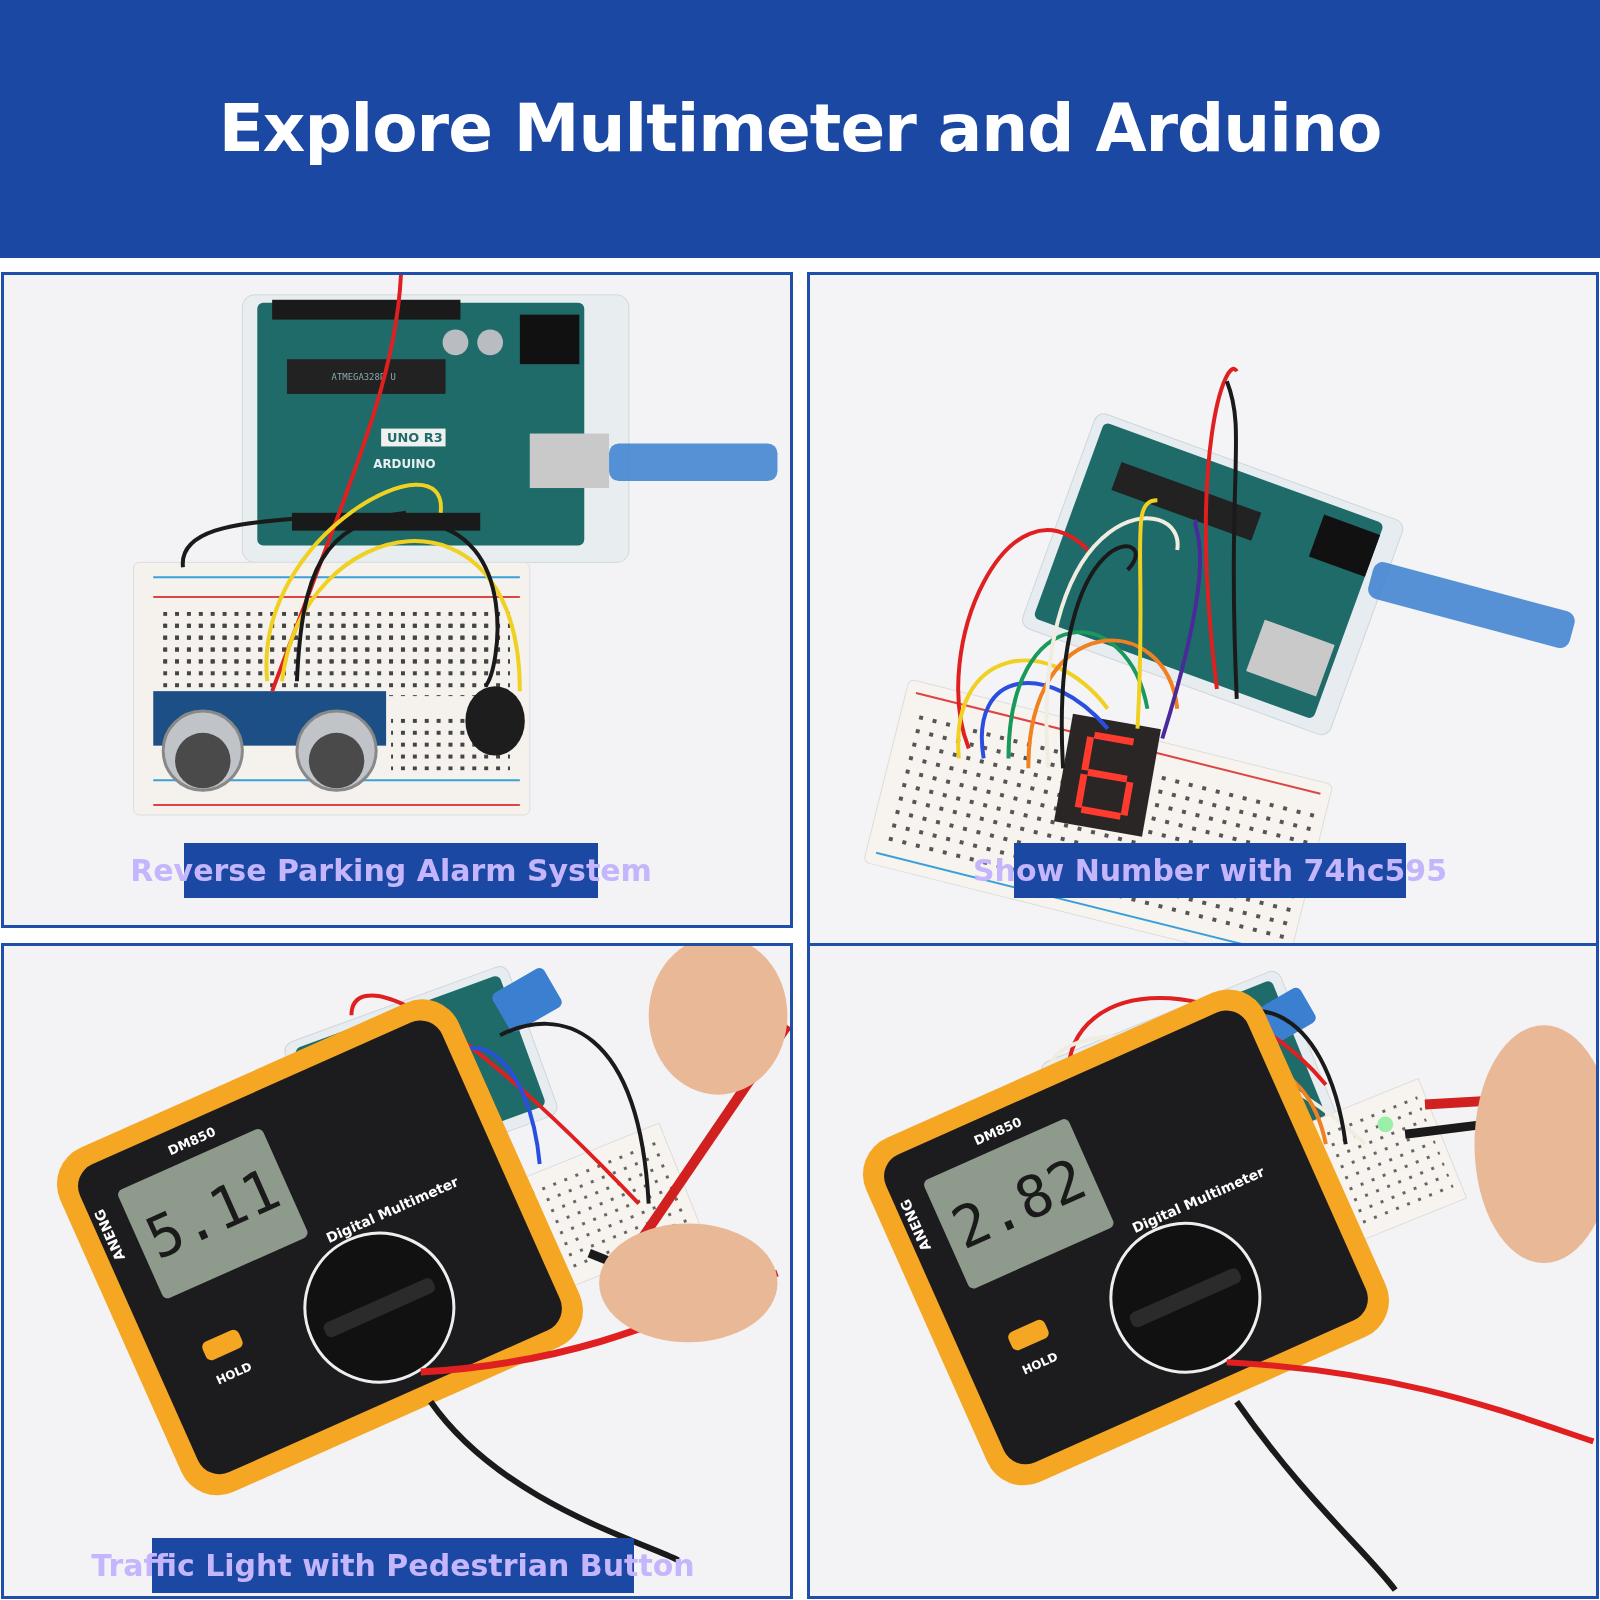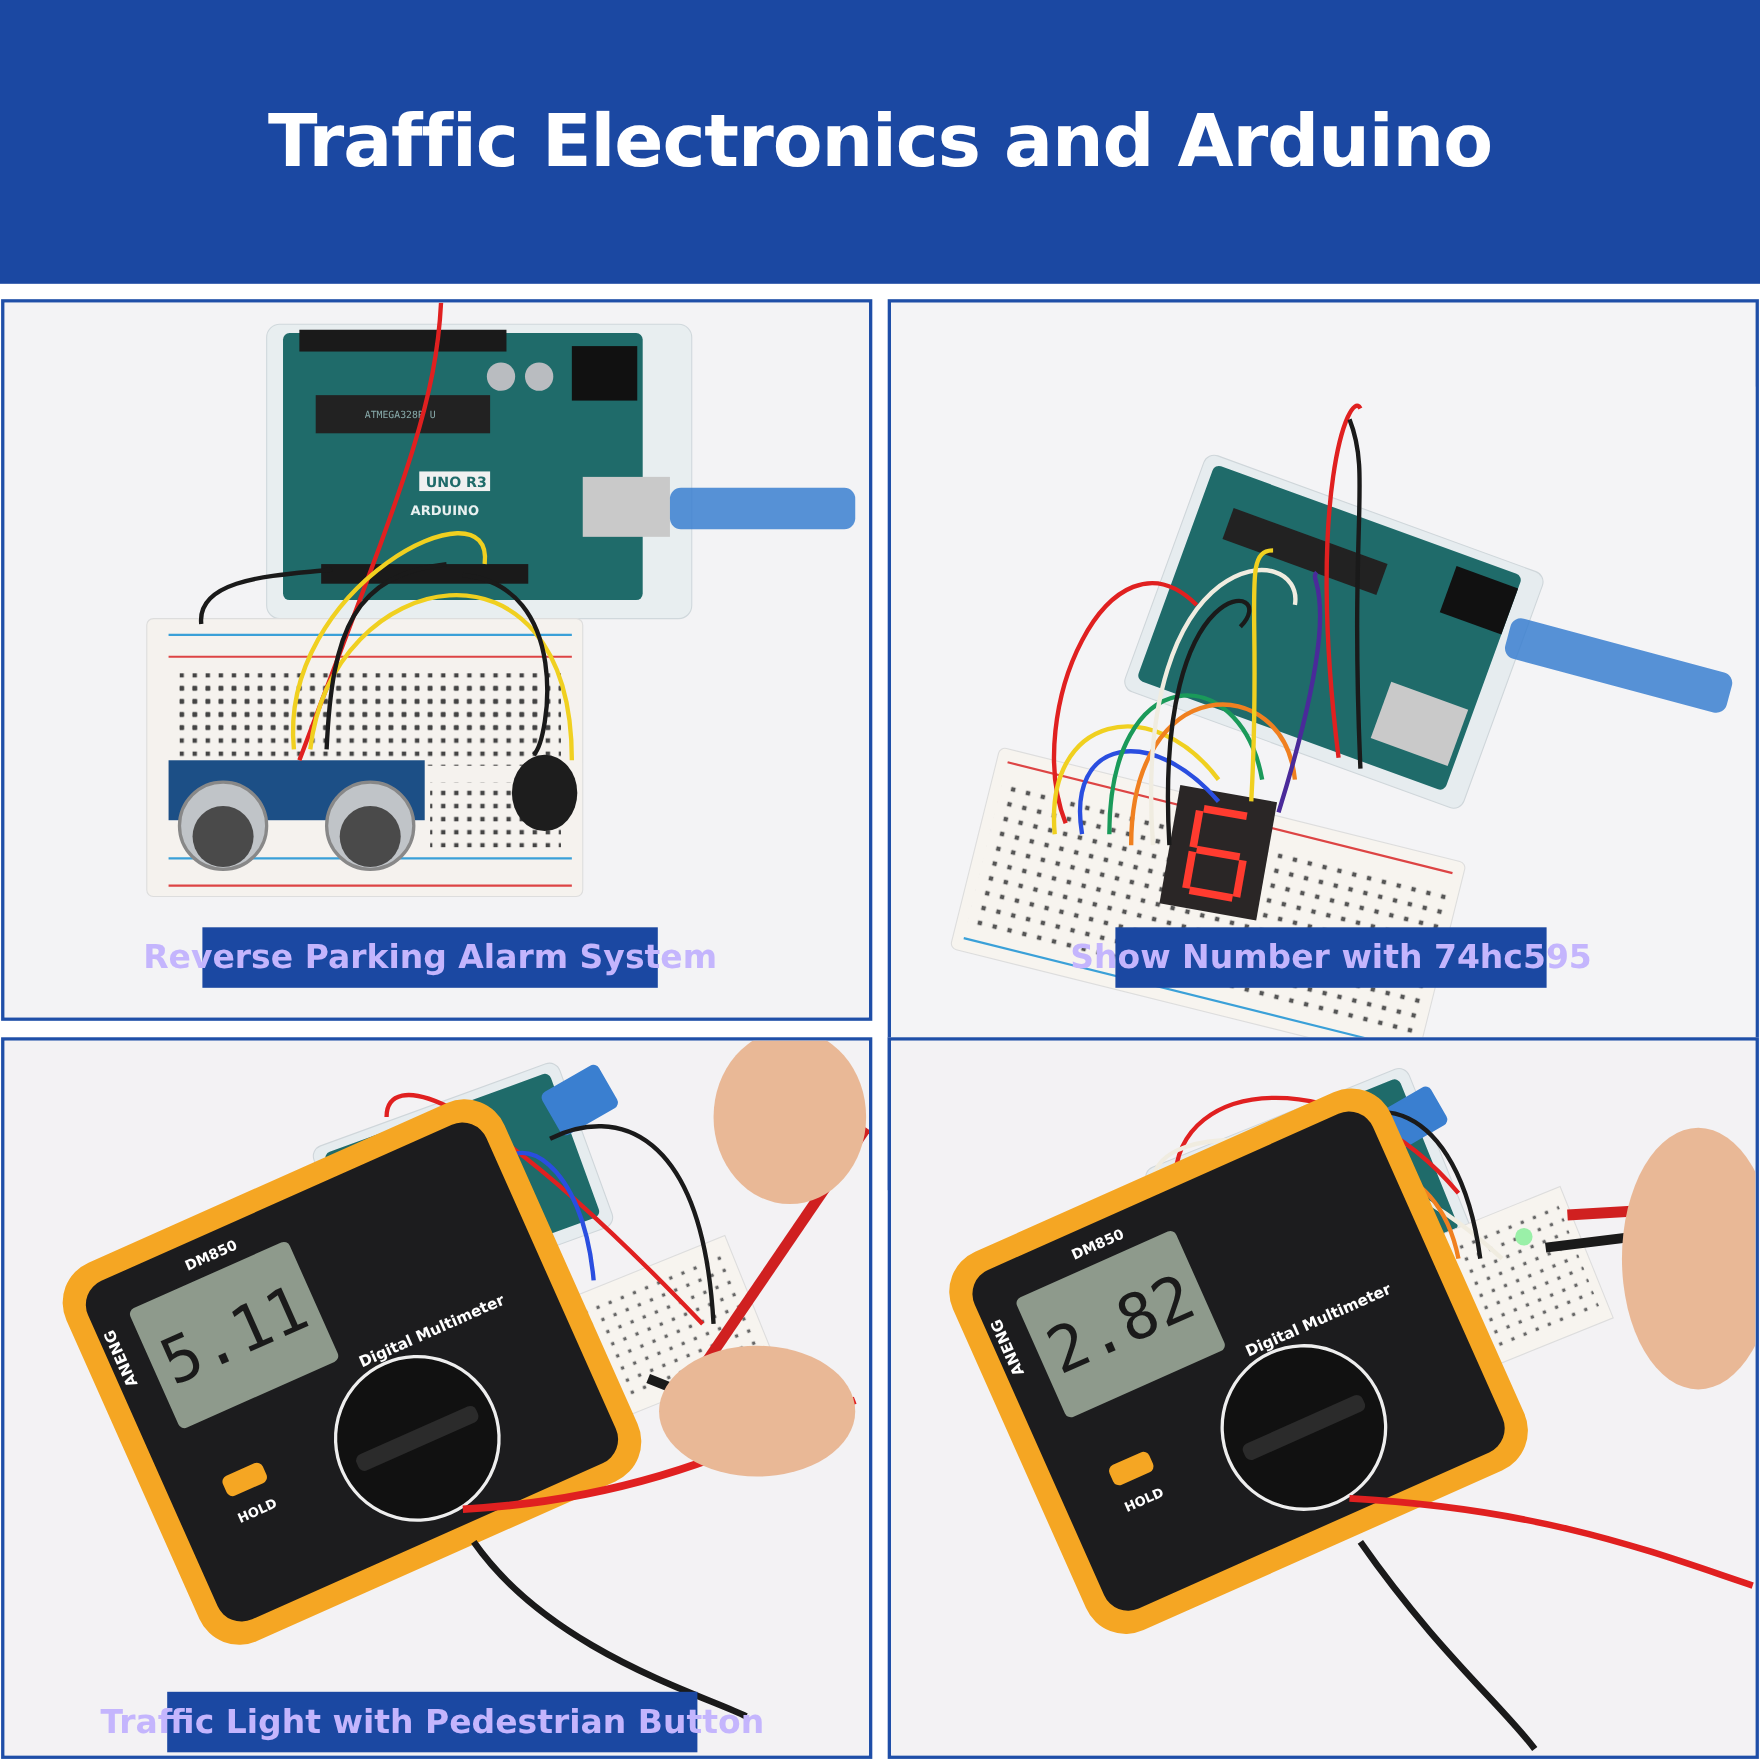--- a/index.html
+++ b/index.html
@@ -35,21 +35,21 @@
     }
     .p1 .caption { left: 180px; top: 568px; width: 414px; height: 55px; }
     .p2 .caption { left: 204px; top: 568px; width: 392px; height: 55px; }
     .p3 .caption { left: 148px; top: 592px; width: 482px; height: 55px; }
     .p4 .caption { left: 256px; top: 574px; width: 290px; height: 55px; }
   </style>
 </head>
 <body>
 
 <div class="header">
-  <div class="header-line">Traffic Electronics and Arduino</div>
+  <div class="header-line">Explore Multimeter and Arduino</div>
 </div>
 
 <div class="panel p1">
   <svg class="photo" viewBox="0 0 792 656">
     <rect width="792" height="656" fill="#f3f3f5"></rect>
 
     <rect x="240" y="20" width="390" height="270" rx="12" fill="#e8eef0" stroke="#d0d8dc"></rect>
 
     <rect x="255" y="28" width="330" height="245" rx="6" fill="#1f6b6a"></rect>
     <rect x="270" y="25" width="190" height="20" fill="#1a1a1a"></rect>

